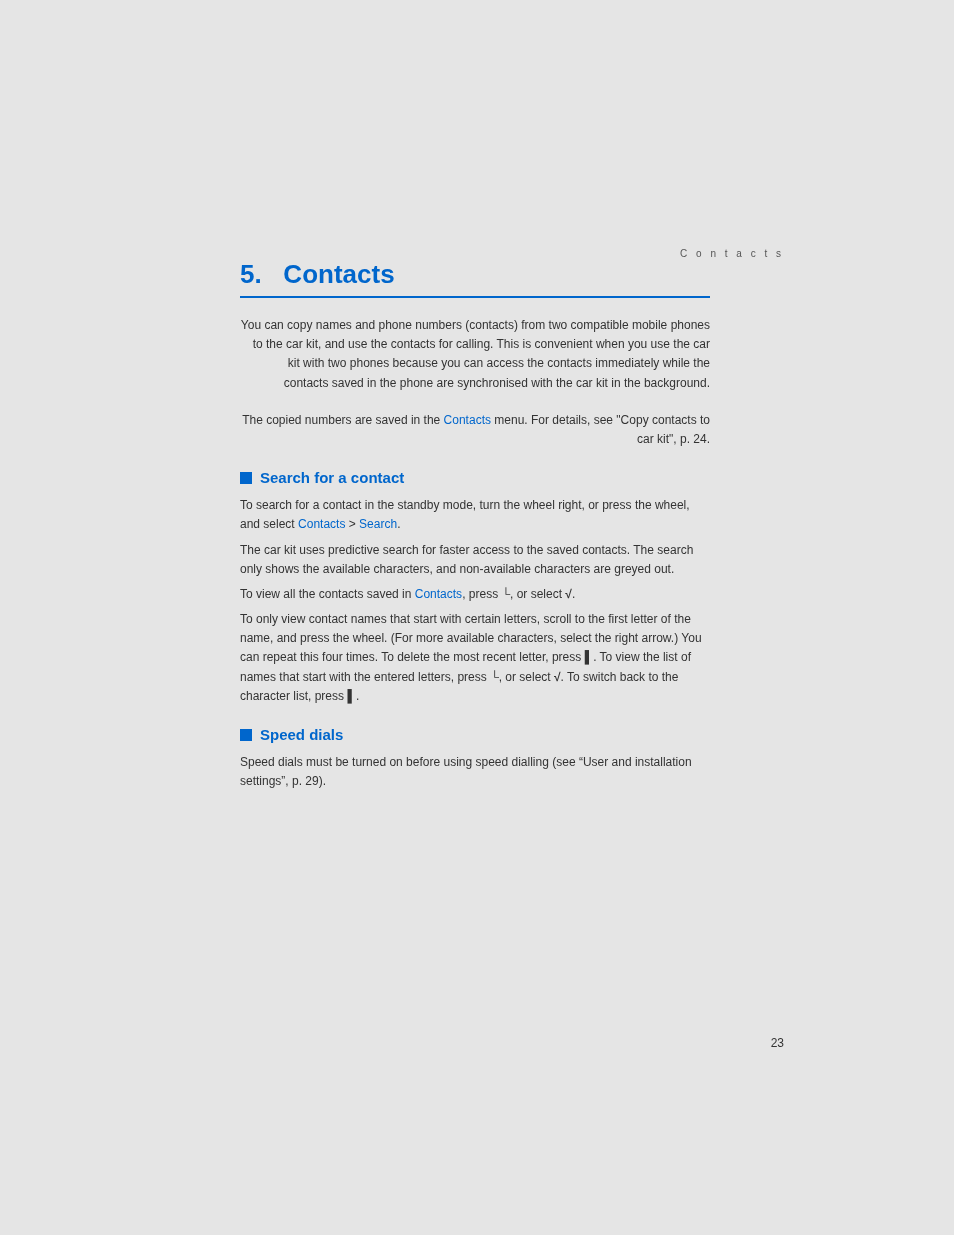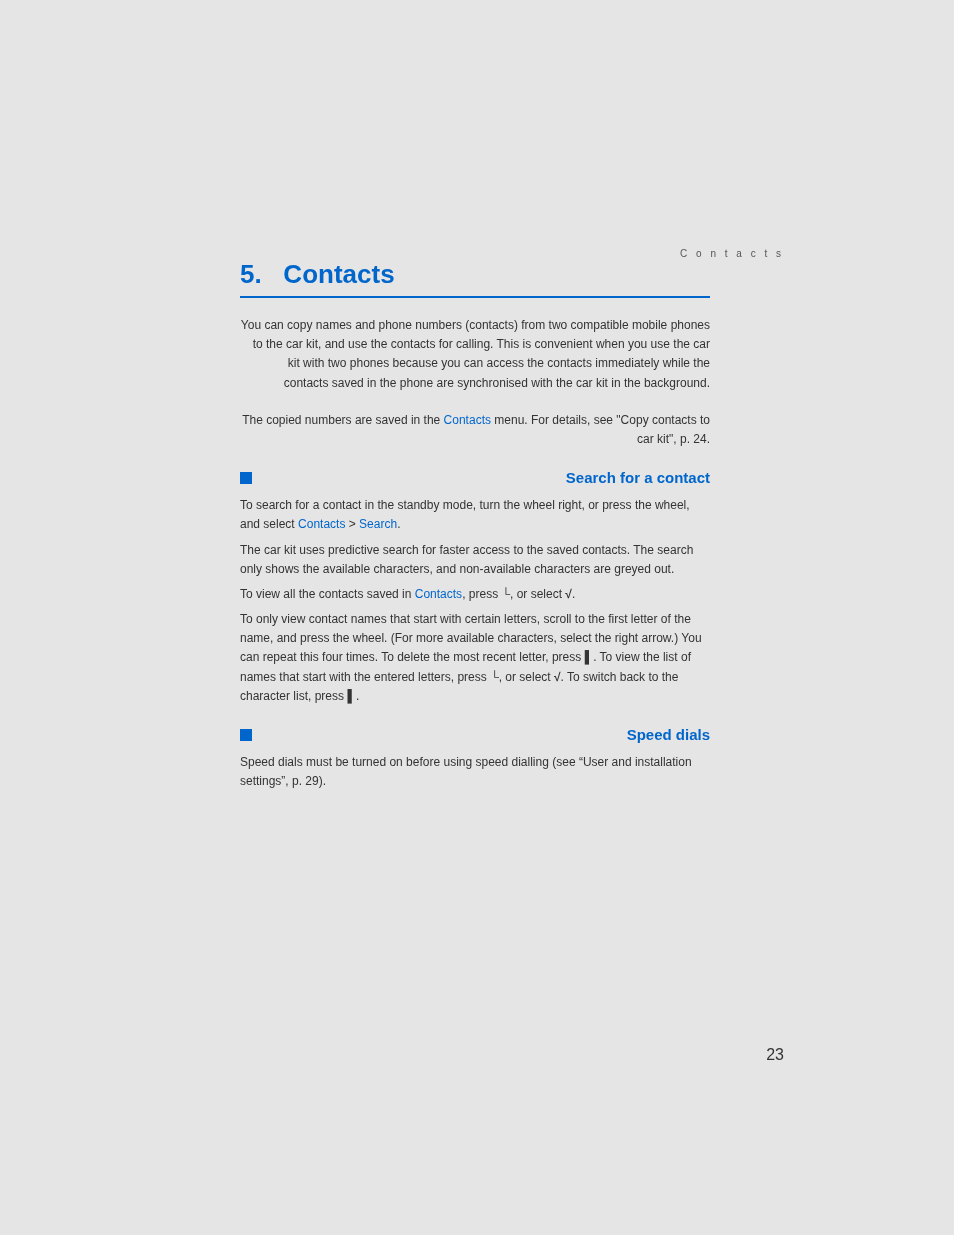--- a/index.html
+++ b/index.html
@@ -65,21 +65,20 @@
       color: #0066cc;
       text-decoration: none;
     }
 
     .section-heading {
       display: flex;
       align-items: center;
       gap: 8px;
       margin-top: 20px;
       margin-bottom: 10px;
-      justify-content: space-between;
     }
 
     .section-square {
       width: 12px;
       height: 12px;
       background: #0066cc;
       flex-shrink: 0;
     }
 
     .section-title {
@@ -90,23 +89,23 @@
 
     .body-text {
       font-size: 12px;
       color: #333333;
       line-height: 1.6;
       margin-bottom: 6px;
     }
 
     .page-number {
       position: absolute;
-      bottom: 171px;
+      bottom: 185px;
       right: 170px;
-      font-size: 16px;
+      font-size: 12px;
       color: #333333;
     }
 
     .icon-char {
       font-style: normal;
       font-weight: bold;
       font-size: 12px;
     }
   </style>
 </head>

